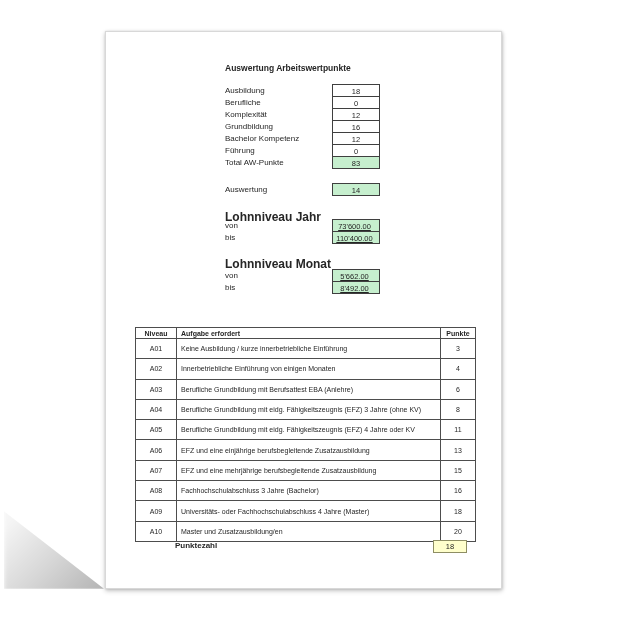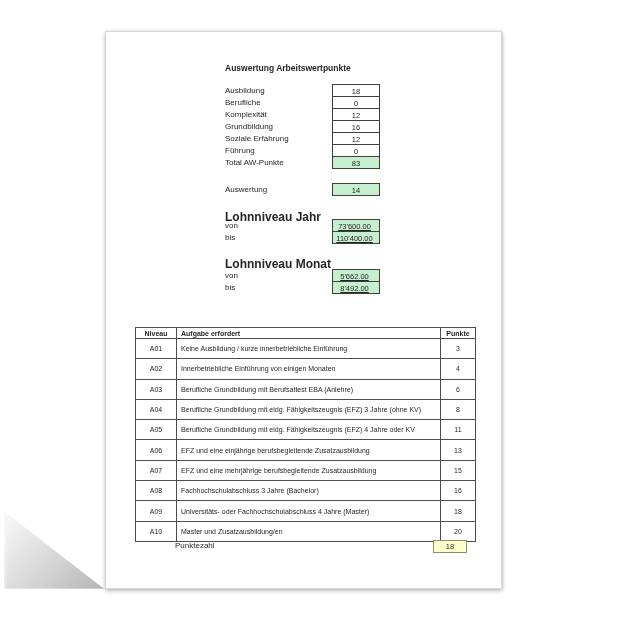--- a/index.html
+++ b/index.html
@@ -38,21 +38,21 @@
     width:333px;font-size:7px;
   }
   table.niveau th,table.niveau td{
     border:1px solid #4d4d4d;padding:0;vertical-align:middle;
   }
   table.niveau th{height:10px;font-weight:bold;font-size:7px;}
   table.niveau td{height:19.3px;}
   .col-niveau{width:40px;text-align:center;}
   .col-aufgabe{width:259px;text-align:left;padding-left:4px !important;white-space:nowrap;}
   .col-punkte{width:34px;text-align:center;}
-  .punkte-label{left:69px;top:509px;font-size:8px;font-weight:normal;white-space:nowrap;}
+  .punkte-label{left:69px;top:509px;font-size:8px;font-weight:bold;white-space:nowrap;}
   .punkte-cell{
     left:327px;top:508px;width:34px;height:13px;box-sizing:border-box;
     border:1px solid #8e8e64;background:var(--yellow,#ffffcc);
     font-size:7.5px;line-height:11px;text-align:center;
   }
 </style>
 </head>
 <body>
 
 <div class="shadow-wedge"></div>
@@ -72,21 +72,21 @@
     </div>
     <div class="frow">
       <span class="lbl">Komplexität</span>
       <span class="cellbox">12</span>
     </div>
     <div class="frow">
       <span class="lbl">Grundbildung</span>
       <span class="cellbox">16</span>
     </div>
     <div class="frow">
-      <span class="lbl">Soziale Erfahrung</span>
+      <span class="lbl">Bachelor Kompetenz</span>
       <span class="cellbox">12</span>
     </div>
     <div class="frow">
       <span class="lbl">Führung</span>
       <span class="cellbox">0</span>
     </div>
     <div class="frow">
       <span class="lbl b">Total AW-Punkte</span>
       <span class="cellbox green">83</span>
     </div>

